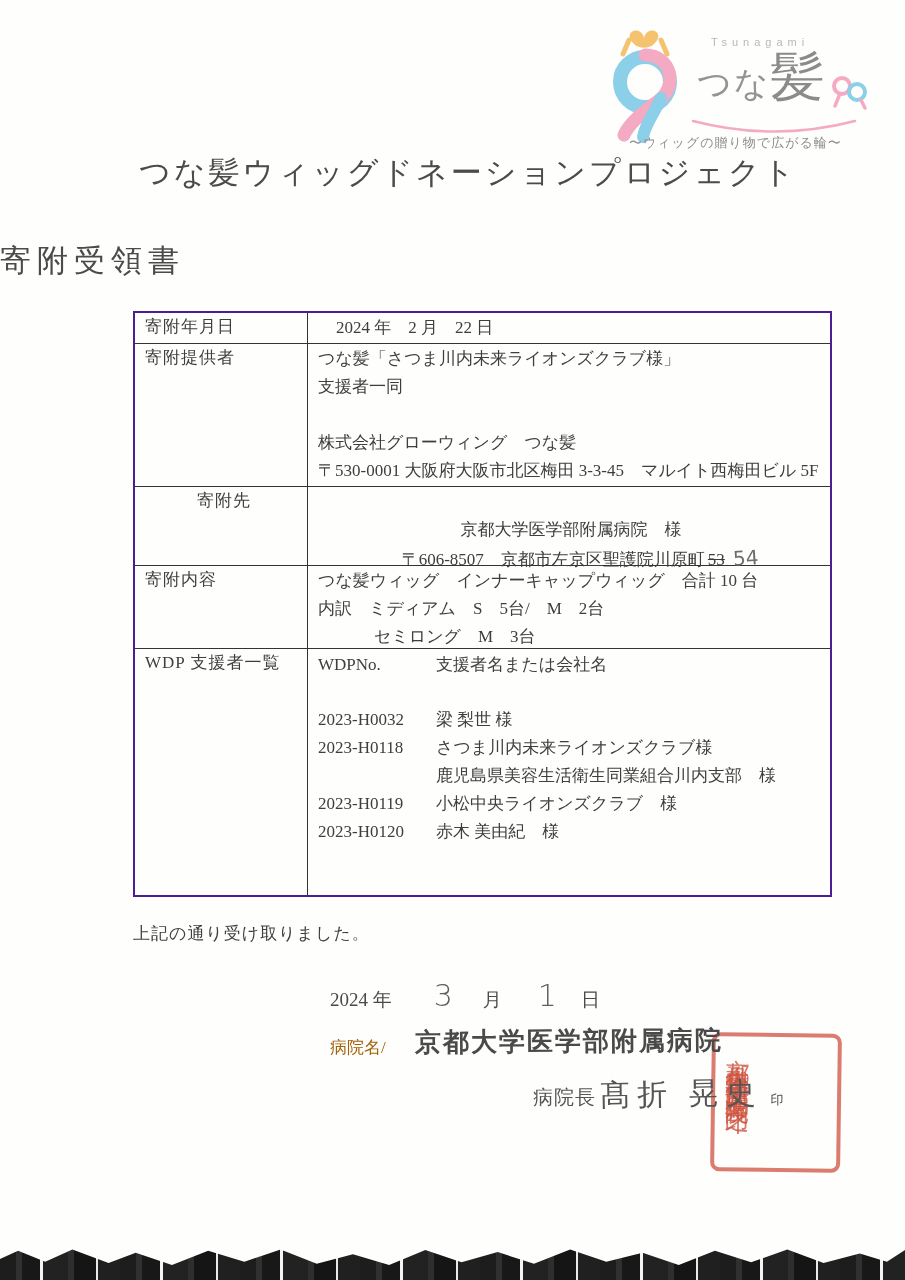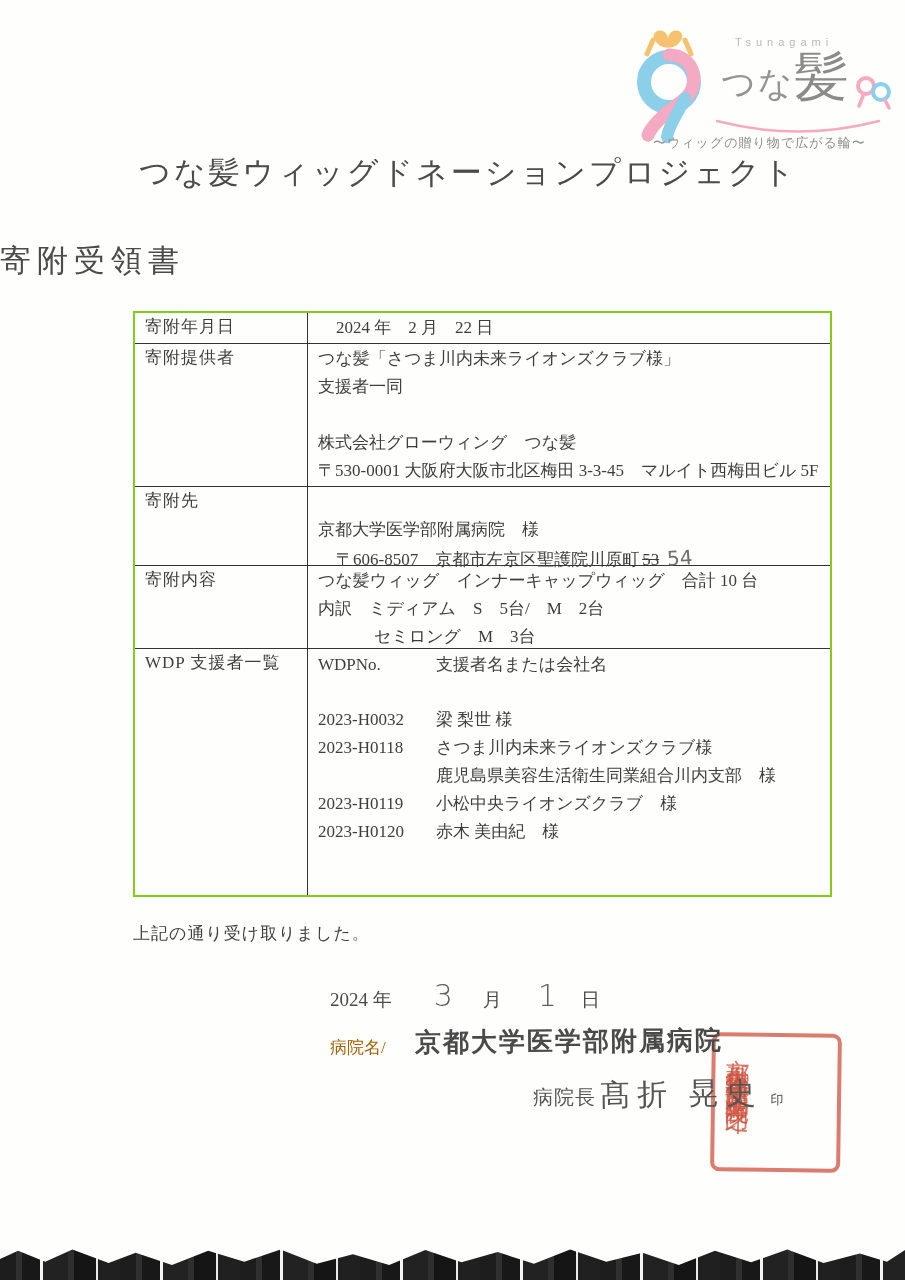--- a/index.html
+++ b/index.html
@@ -3,40 +3,40 @@
 <meta charset="utf-8">
 <style>
   html,body{margin:0;padding:0;background:#ffffff;}
   .page{
     position:relative;width:905px;height:1280px;margin:0;
     background:#fefefd;overflow:hidden;
     font-family:"Liberation Serif","DejaVu Serif",serif;
     color:#3e3e3e;
   }
   
-  .logo{position:absolute;right:12px;top:22px;width:268px;height:132px;}
+  .logo{position:absolute;right:36px;top:22px;width:268px;height:132px;}
   .logo-mark{position:absolute;left:0;top:2px;}
   .logo-textblock{position:absolute;left:96px;top:14px;width:172px;}
   .brand-en{font-family:"Liberation Sans","DejaVu Sans",sans-serif;font-size:11px;letter-spacing:5px;color:#b9b9b9;display:block;margin-left:14px;}
   .brand-jp{display:block;margin-top:2px;color:#949494;line-height:1;white-space:nowrap;}
   .brand-jp .jp-small{font-size:34px;letter-spacing:2px;}
   .brand-jp .jp-big{font-size:54px;color:#8b8b8b;}
   .smile{position:absolute;left:88px;top:96px;}
   .accent{position:absolute;right:0px;top:52px;}
   .tagline{position:absolute;left:28px;top:112px;width:240px;font-size:13px;color:#8d8d8d;letter-spacing:1px;white-space:nowrap;}
   
   .doc-title{position:absolute;left:139px;top:152px;font-size:31px;letter-spacing:3px;color:#4b4b4b;white-space:nowrap;text-align:right;}
   .doc-subtitle{position:absolute;left:0;top:240px;width:905px;font-size:31px;letter-spacing:6px;color:#4b4b4b;}
   
-  .dtable{position:absolute;left:133px;top:311px;width:695px;border:2px solid #84cc16;background:transparent;}
+  .dtable{position:absolute;left:133px;top:311px;width:695px;border:2px solid #4c1d95;background:transparent;}
   .trow{display:flex;border-top:1px solid #333;}
   .trow:first-child{border-top:none;}
   .trow-0{height:30px;}
   .trow-1{height:142px;}
-  .trow-2{height:78px;}
+  .trow-2{height:78px;text-align:center;}
   .trow-3{height:82px;}
   .trow-4{height:246px;}
   .tlabel{width:158px;flex:0 0 158px;border-right:1px solid #333;padding:2px 4px 0 10px;font-size:17px;letter-spacing:1px;}
   .tvalue{flex:1;padding:1px 6px 0 10px;font-size:17px;}
   .tline{line-height:28px;white-space:nowrap;}
   .strike{text-decoration:line-through;margin-left:3px;}
   .handwritten{font-family:"DejaVu Sans","Liberation Sans",sans-serif;color:#6e6e6e;}
   .hw-inline{display:inline-block;font-size:20px;margin-left:8px;transform:rotate(-4deg);}
   .supp-header{display:flex;line-height:30px;}
   .supp-col1{width:118px;flex:0 0 118px;}

